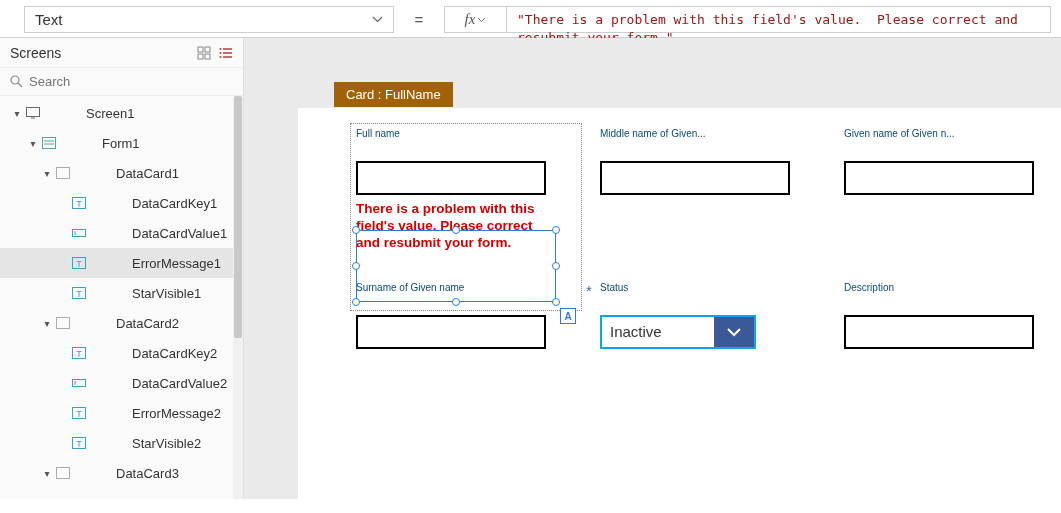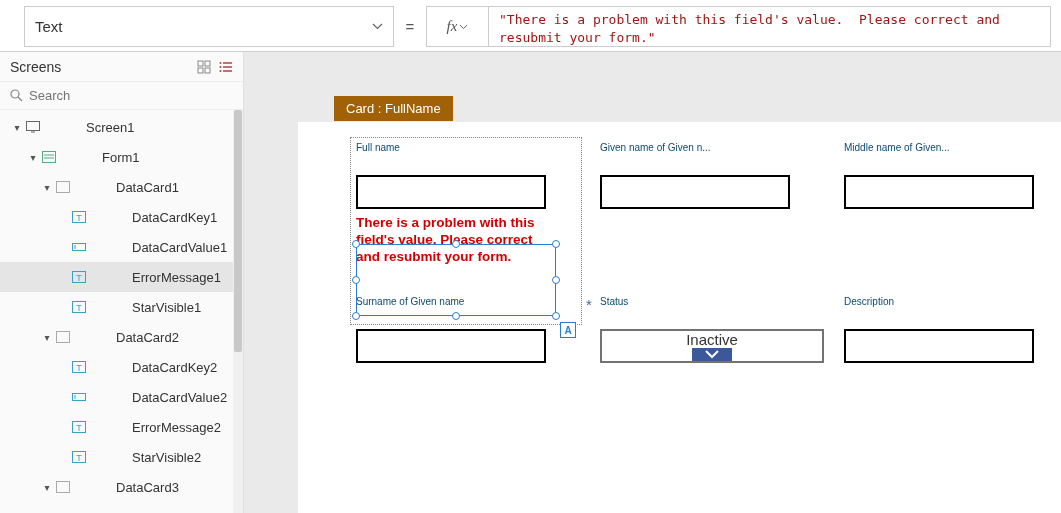--- a/index.html
+++ b/index.html
@@ -8,24 +8,24 @@
       font-size: 13px;
       color: #333;
       background: #fff;
       width: 1061px;
       height: 513px;
       overflow: hidden;
     }
     .top-bar {
       display: flex;
       align-items: stretch;
-      height: 52px;
+      height: 38px;
       border-bottom: 1px solid #d0d0d0;
       padding: 6px 10px 4px 24px;
-      gap: 3px;
+      gap: 12px;
     }
     .prop-select {
       width: 370px;
       border: 1px solid #ccc;
       display: flex;
       align-items: center;
       padding: 0 10px;
       position: relative;
       font-size: 15px;
     }
@@ -245,26 +245,25 @@
       border: 1px solid #2a7dd1;
       color: #2a7dd1;
       font-size: 10px;
       font-weight: bold;
       display: flex;
       align-items: center;
       justify-content: center;
       background: #fff;
     }
     .status-select {
-      width: 224px;
+      width: 156px;
       height: 34px;
-      border: 2px solid #737373;
-      display: flex;
-      align-items: center;
-      flex-direction: column;
+      border: 2px solid #0ea5e9;
+      display: flex;
+      align-items: center;
     }
     .status-select .val {
       flex: 1;
       padding: 0 8px;
       font-size: 15px;
       color: #333;
     }
     .status-select .dd {
       width: 40px;
       height: 100%;
@@ -484,25 +483,25 @@
     </div>
     <div class="form-surface">
       <div class="datacard-selection"></div>
       <div class="fields-grid" id="fields">
           <div class="field-cell">
             <div class="field-title">Full name</div>
             <div class="field-input"></div>
             <div class="error-text">There is a problem with this field's value.  Please correct and resubmit your form.</div>
           </div>
           <div class="field-cell">
-            <div class="field-title">Given name of Given n...</div>
+            <div class="field-title">Middle name of Given...</div>
             <div class="field-input"></div>
           </div>
           <div class="field-cell">
-            <div class="field-title">Middle name of Given...</div>
+            <div class="field-title">Given name of Given n...</div>
             <div class="field-input"></div>
           </div>
           <div class="field-cell">
             <div class="field-title">Surname of Given name</div>
             <div class="field-input"></div>
           </div>
           <div class="field-cell">
             <div class="field-title">Status</div>
             <span class="asterisk">*</span>
             <div class="status-select">

